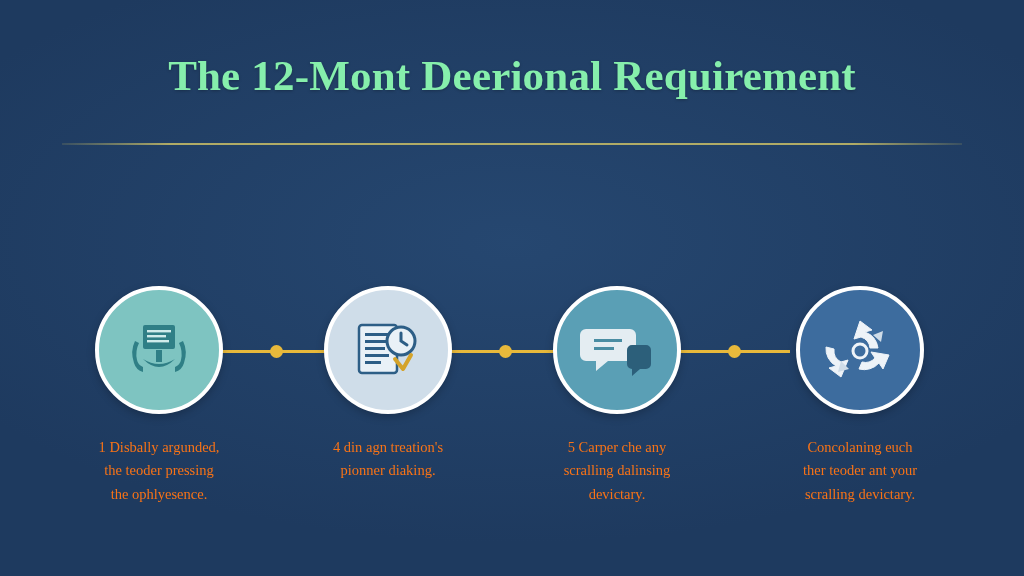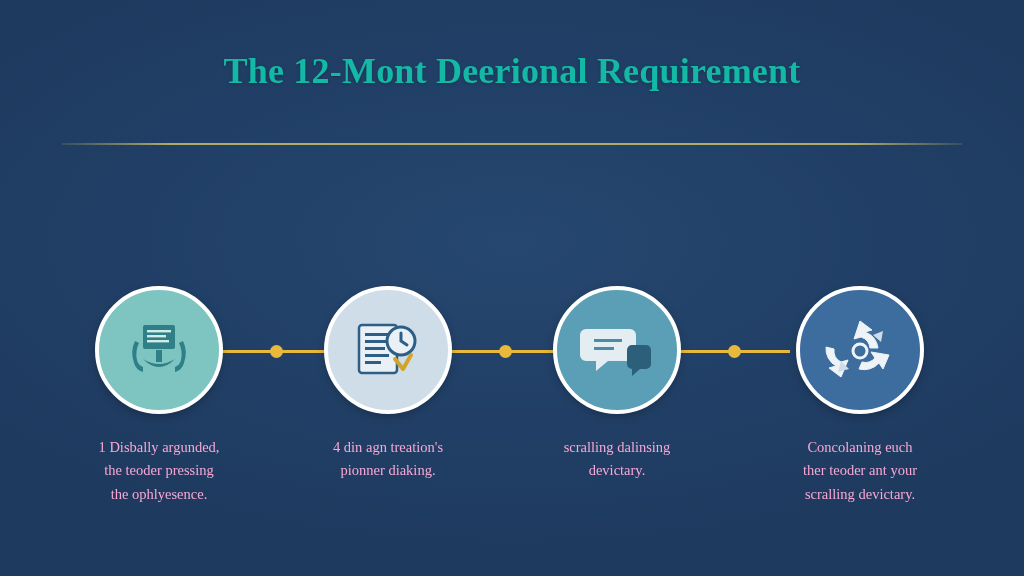--- a/index.html
+++ b/index.html
@@ -30,23 +30,23 @@
     pointer-events: none;
   }
   .title-wrap {
     position: absolute;
     left: 0;
     top: 52px;
     width: 1024px;
     text-align: center;
   }
   .slide-title {
-    font-size: 36px;
+    font-size: 43px;
     font-weight: bold;
-    color: #14b8a6;
+    color: #86efac;
     letter-spacing: 0.2px;
     line-height: 1.1;
     font-family: "Liberation Serif", serif;
     text-shadow: 0 1px 3px rgba(0,0,0,0.25);
   }
   .title-rule {
     position: absolute;
     left: 62px;
     top: 143px;
     width: 900px;
@@ -93,21 +93,21 @@
     align-items: center;
     justify-content: center;
     box-sizing: border-box;
     box-shadow: 0 3px 9px rgba(0,0,0,0.22);
   }
   .circle svg { display: block; }
   .step-caption {
     margin-top: 22px;
     font-size: 14.5px;
     line-height: 1.62;
-    color: #f9a8d4;
+    color: #f97316;
     padding: 0 6px;
     font-family: "Liberation Serif", serif;
   }
   .step-caption span { display: block; }
 </style>
 </head>
 <body>
 
 <div id="slide">
 
@@ -174,20 +174,21 @@
         <span>
           <svg width="78" height="58" viewBox="0 0 78 58">
             <path d="M8 8 h44 a6 6 0 0 1 6 6 v20 a6 6 0 0 1 -6 6 h-22 l-12 10 v-10 h-10 a6 6 0 0 1 -6 -6 v-20 a6 6 0 0 1 6 -6 z" fill="#e4edf2"></path>
             <rect x="16" y="18" width="28" height="3" fill="#4a8da3"></rect>
             <rect x="16" y="26" width="20" height="3" fill="#4a8da3"></rect>
             <path d="M54 24 h14 a5 5 0 0 1 5 5 v14 a5 5 0 0 1 -5 5 h-6 l-8 7 v-7 h-0 a5 5 0 0 1 -5 -5 v-14 a5 5 0 0 1 5 -5 z" fill="#2c5f7a"></path>
           </svg>
         </span>
       </div>
       <div class="step-caption">
+        <span>5 Carper che any</span>
         <span>scralling dalinsing</span>
         <span>devictary.</span>
       </div>
     </div>
 
     <div class="step" style="left:745px;">
       <div class="circle" style="background:#3d6c9e;">
         <span>
           <svg width="74" height="70" viewBox="0 0 74 70">
             <g fill="#eef3f8" stroke="#eef3f8" stroke-width="1">

